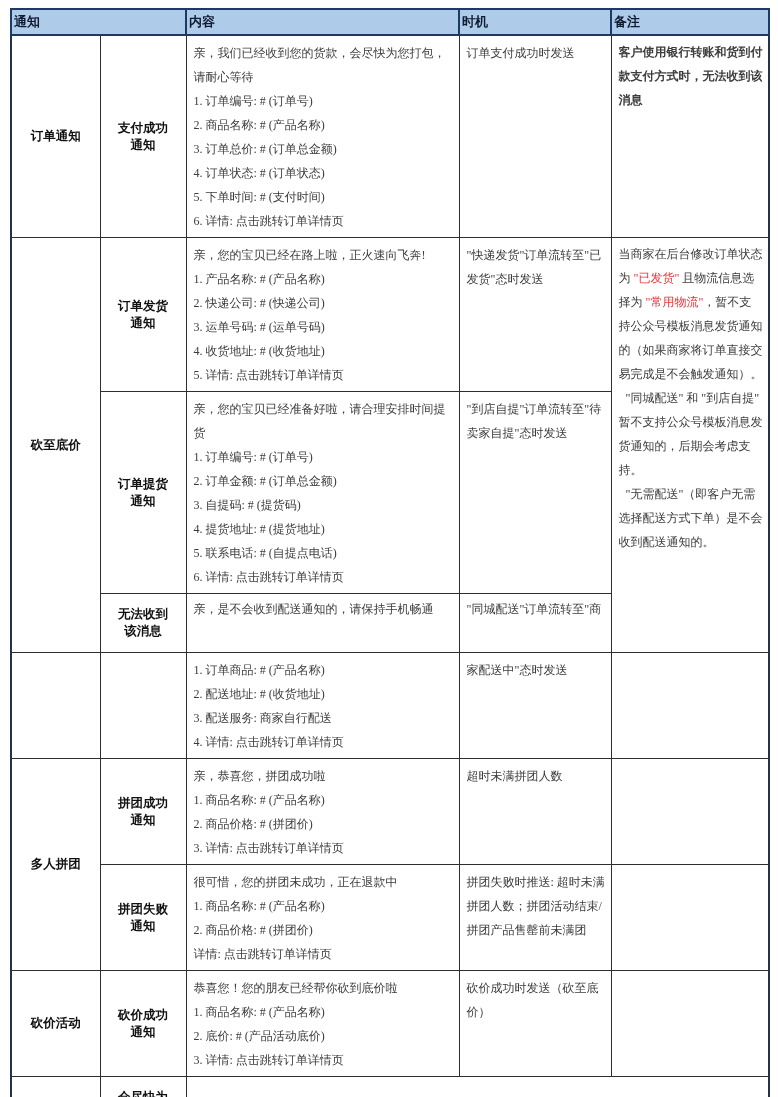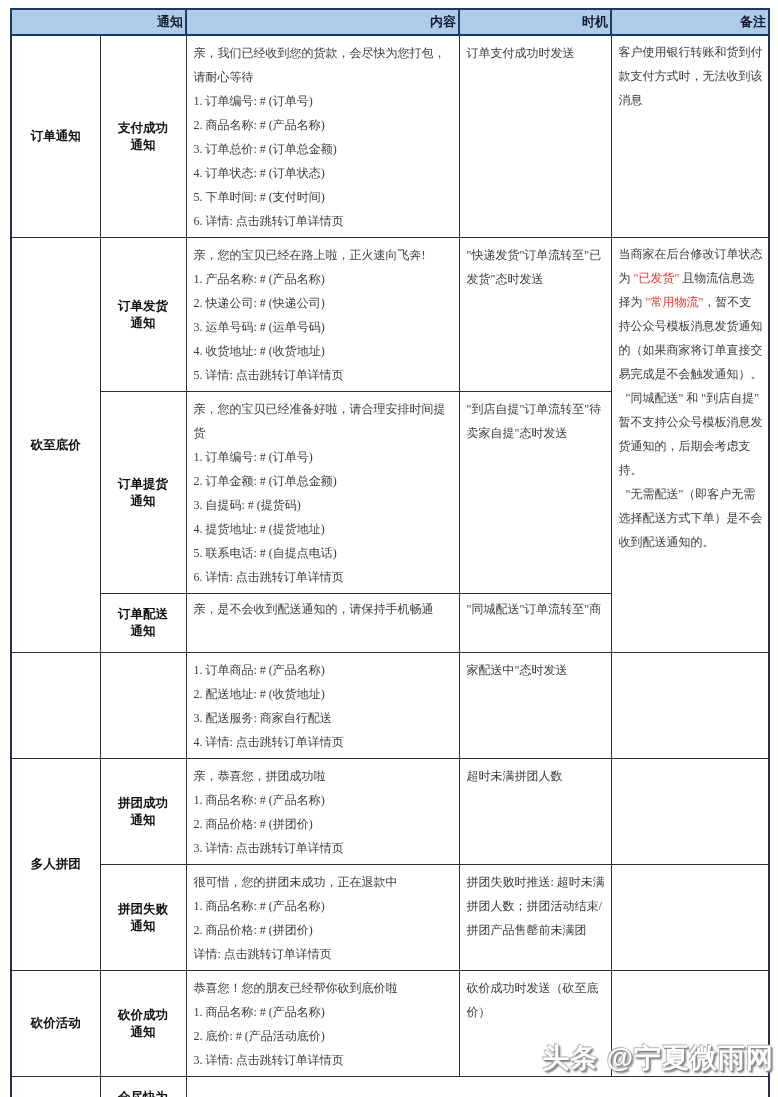--- a/index.html
+++ b/index.html
@@ -17,21 +17,21 @@
   table.tbl{
     position:absolute;left:10px;top:8px;width:758px;
     border-collapse:collapse;table-layout:fixed;
     border:2px solid #24324a;
   }
   .tbl th{
     background:var(--header-bg);
     border:2px solid var(--header-border);
     font-family:"Liberation Sans","DejaVu Sans",sans-serif;
     font-weight:700;font-size:13px;color:#0f1c30;
-    height:26px;text-align:right;vertical-align:middle;padding:2px;
+    height:26px;text-align:left;vertical-align:middle;padding:2px;
   }
   .tbl td{
     border:1px solid var(--body-border);
     font-size:12px;color:var(--text);margin-left:33px;
   }
   td.g, td.n{
     font-family:"Liberation Sans","DejaVu Sans",sans-serif;
     font-weight:700;font-size:12.5px;color:var(--label);
     text-align:center;vertical-align:middle;padding:12px;
   }
@@ -41,21 +41,21 @@
     line-height:24px;
     padding:5px 3px 4px 7px;
   }
   td.r{
     vertical-align:top;
     line-height:24px;
     padding:4px 5px 4px 7px;
   }
   td.r .para{margin:0;}
   td.r .indent{text-indent:7px;}
-  .lh31{line-height:29px;}
+  .lh31{line-height:29px;font-weight:bold;}
   .red{color:var(--red);}
   td.merged{
     text-align:center;vertical-align:middle;
     font-size:12px;color:var(--text);padding:2px;
   }
   tr.compact td.c, tr.compact td.t{padding-top:3px;padding-bottom:1px;}
   .watermark{
     position:absolute;right:4px;top:1040px;
     font-family:"Liberation Sans","DejaVu Sans",sans-serif;
     font-weight:700;font-size:27px;letter-spacing:1px;
@@ -123,21 +123,21 @@
 1. 订单编号: # (订单号)
 2. 订单金额: # (订单总金额)
 3. 自提码: # (提货码)
 4. 提货地址: # (提货地址)
 5. 联系电话: # (自提点电话)
 6. 详情: 点击跳转订单详情页</td>
         <td class="t">"到店自提"订单流转至"待卖家自提"态时发送</td>
       </tr>
 
       <tr class="compact" style="height:28px">
-        <td class="n">订单配送通知</td>
+        <td class="n">无法收到该消息</td>
         <td class="c">亲，是不会收到配送通知的，请保持手机畅通</td>
         <td class="t">"同城配送"订单流转至"商</td>
       </tr>
 
       <tr style="height:104px">
         <td class="g"></td>
         <td class="n"></td>
         <td class="c">1. 订单商品: # (产品名称)
 2. 配送地址: # (收货地址)
 3. 配送服务: 商家自行配送
@@ -182,14 +182,13 @@
         <td class="g" rowspan="2">秒杀活动</td>
         <td class="n">会尽快为您打包</td>
         <td class="merged" colspan="3" rowspan="2">由于微信官方限制，暂不支持该通知</td>
       </tr>
       <tr style="height:29px">
         <td class="n">秒杀失败通知</td>
       </tr>
     </tbody>
   </table>
 
-  <div class="watermark">头条 @宁夏微雨网</div>
 </div>
 
 </body></html>

